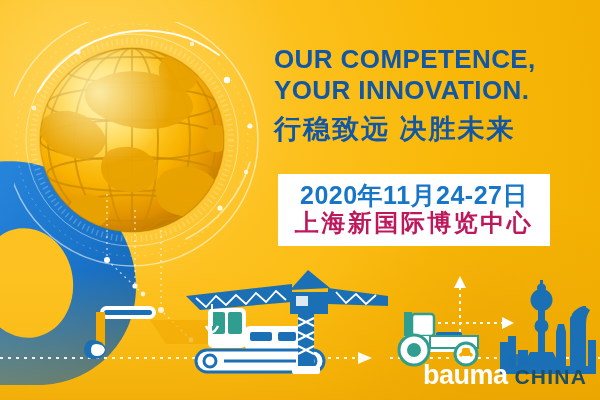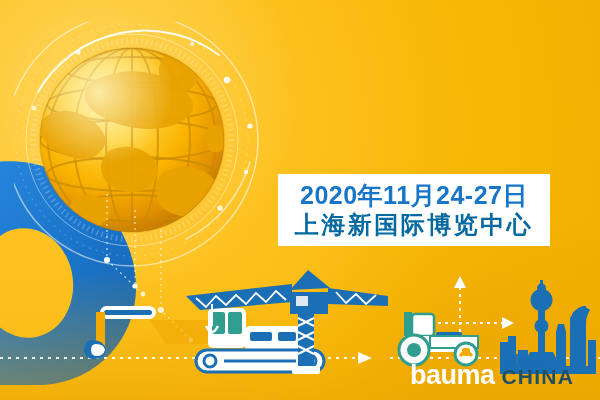--- a/index.html
+++ b/index.html
@@ -45,30 +45,30 @@
   .datebox{
     position:absolute;left:278px;top:174px;width:272px;height:72px;
     background:#ffffff;
     display:flex;flex-direction:column;align-items:center;justify-content:center;
   }
   .date-line{
     color:#1876c8;font-weight:bold;font-size:25px;line-height:29px;
     letter-spacing:.5px;white-space:nowrap;
   }
   .venue-line{
-    color:#0369a1;font-weight:bold;font-size:24px;line-height:29px;
-    letter-spacing:2.5px;white-space:nowrap;
+    color:#be185d;font-weight:bold;font-size:24px;line-height:29px;
+    letter-spacing:2.5px;white-space:nowrap;font-family:Liberation Mono, monospace;
   }
 
   
   .scene{position:absolute;left:0;bottom:0;width:600px;height:130px;}
 
   
   .logo{
-    position:absolute;right:26px;bottom:8px;height:30px;
+    position:absolute;right:13px;bottom:8px;height:30px;
     display:flex;align-items:baseline;gap:7px;
   }
   .logo-bauma{
     color:#ffffff;font-size:27px;font-weight:bold;letter-spacing:-.5px;
     line-height:27px;
   }
   .logo-china{
     color:#1d4f66;font-size:21px;font-weight:bold;letter-spacing:1.2px;
     line-height:21px;
   }
@@ -188,20 +188,25 @@
     </g>
     <g fill="#ffffff">
       <circle cx="12" cy="70" r="3"></circle>
       <circle cx="40" cy="96" r="2.6"></circle>
       <circle cx="48" cy="104" r="2.4" opacity=".85"></circle>
       <circle cx="66" cy="120" r="3"></circle>
       <circle cx="96" cy="150" r="2.4" opacity=".8"></circle>
     </g>
   </svg>
 
+  <div class="txt">
+    <div class="en1">OUR COMPETENCE,</div>
+    <div class="en2">YOUR INNOVATION.</div>
+    <div class="cn-tag">行稳致远  决胜未来</div>
+  </div>
 
   <div class="datebox">
     <div class="date-line">2020年11月24-27日</div>
     <div class="venue-line">上海新国际博览中心</div>
   </div>
 
   <svg class="scene" viewBox="0 0 600 130">
     <defs>
       <linearGradient id="scenefade" x1="0" y1="0" x2="0" y2="1">
         <stop offset="0%" stop-color="#f7b300" stop-opacity="0"></stop>

